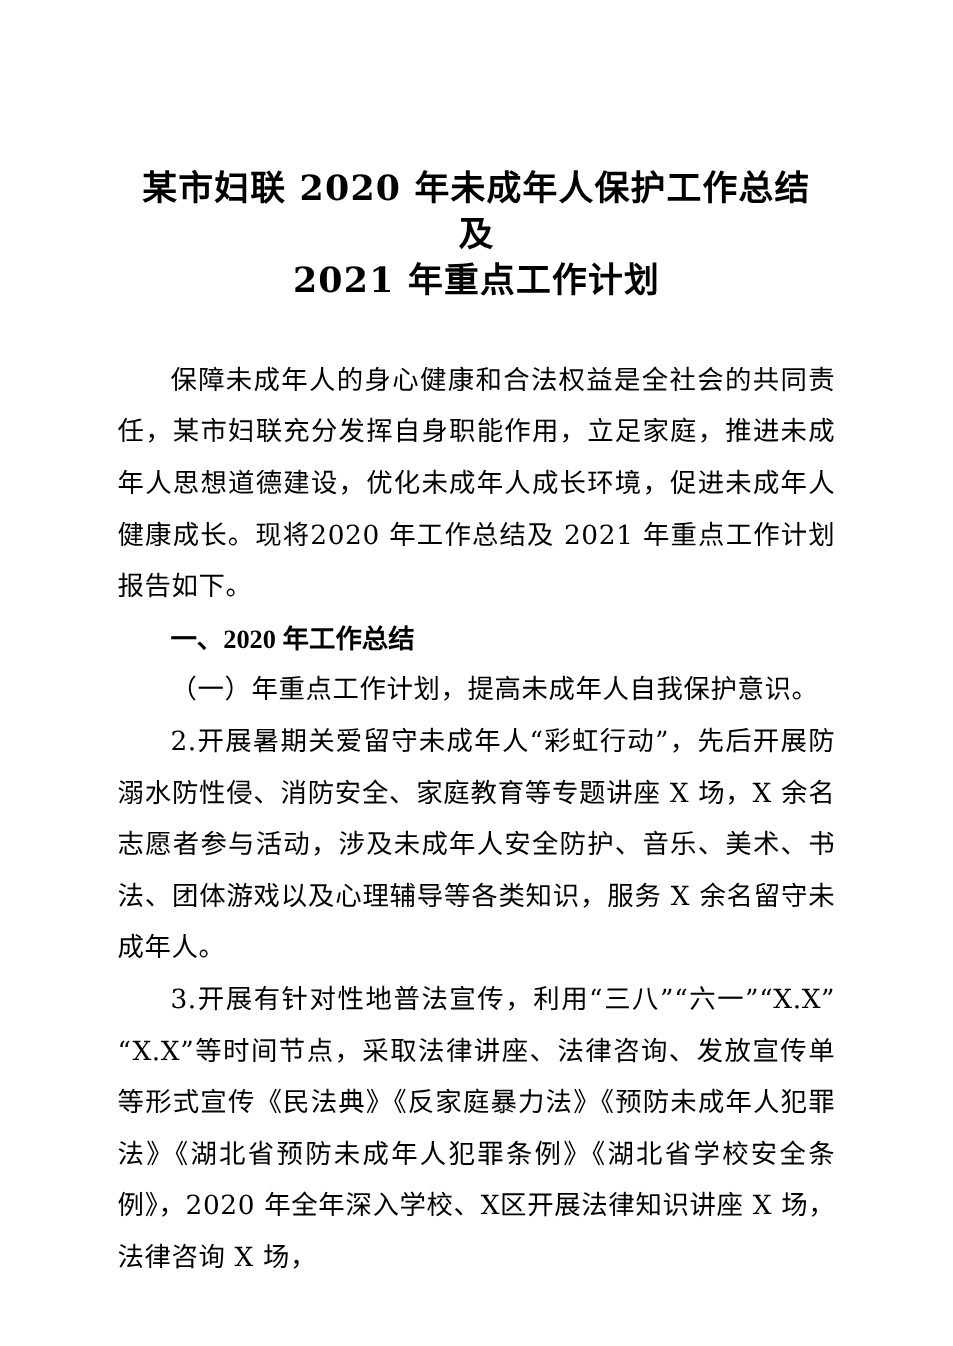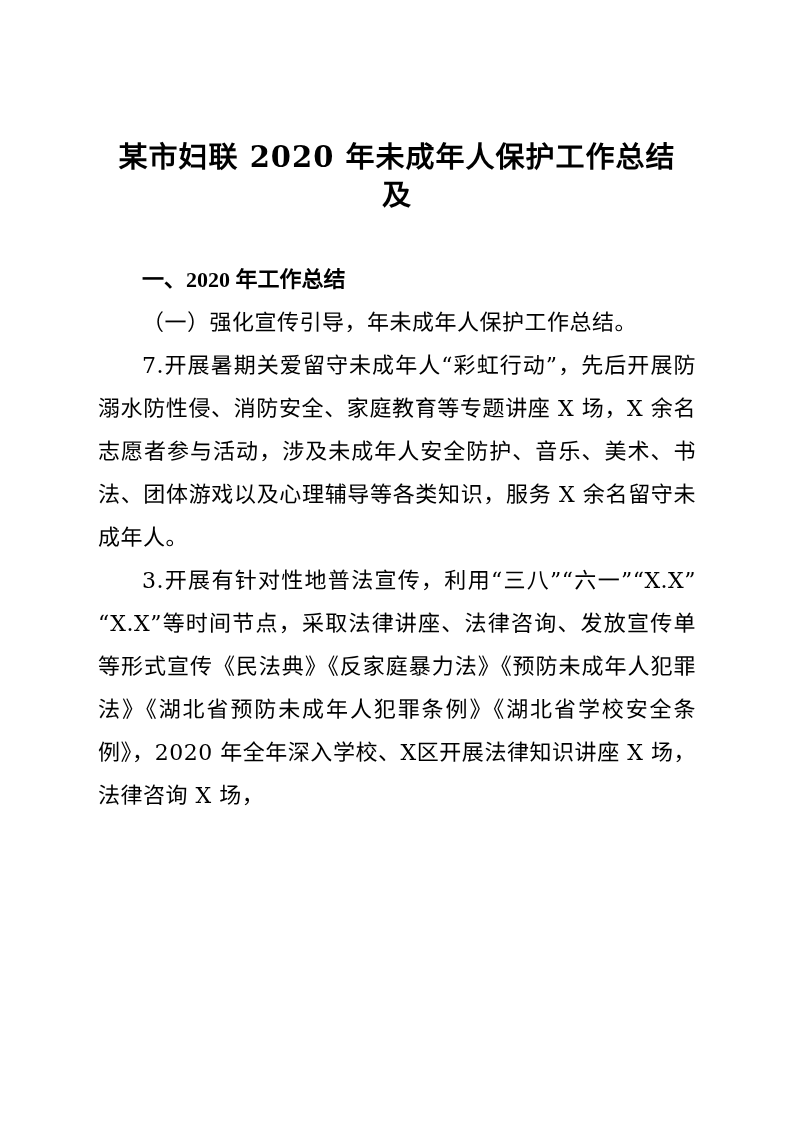--- a/index.html
+++ b/index.html
@@ -50,20 +50,22 @@
     text-align: left;
   }
 </style>
 </head>
 <body>
 
 <div class="page">
   <div class="doc-title">
     <div class="title-line">某市妇联 2020 年未成年人保护工作总结</div>
     <div class="title-line">及</div>
+    <div class="title-line">2021 年重点工作计划</div>
   </div>
   <div class="doc-body">
+      <div class="para body">保障未成年人的身心健康和合法权益是全社会的共同责任，某市妇联充分发挥自身职能作用，立足家庭，推进未成年人思想道德建设，优化未成年人成长环境，促进未成年人健康成长。现将2020 年工作总结及 2021 年重点工作计划报告如下。</div>
       <div class="para heading1">一、2020 年工作总结</div>
-      <div class="para heading2">（一）强化宣传引导，年未成年人保护工作总结。</div>
-      <div class="para body">7.开展暑期关爱留守未成年人“彩虹行动”，先后开展防溺水防性侵、消防安全、家庭教育等专题讲座 X 场，X 余名志愿者参与活动，涉及未成年人安全防护、音乐、美术、书法、团体游戏以及心理辅导等各类知识，服务 X 余名留守未成年人。</div>
+      <div class="para heading2">（一）年重点工作计划，提高未成年人自我保护意识。</div>
+      <div class="para body">2.开展暑期关爱留守未成年人“彩虹行动”，先后开展防溺水防性侵、消防安全、家庭教育等专题讲座 X 场，X 余名志愿者参与活动，涉及未成年人安全防护、音乐、美术、书法、团体游戏以及心理辅导等各类知识，服务 X 余名留守未成年人。</div>
       <div class="para body">3.开展有针对性地普法宣传，利用“三八”“六一”“X.X”“X.X”等时间节点，采取法律讲座、法律咨询、发放宣传单等形式宣传《民法典》《反家庭暴力法》《预防未成年人犯罪法》《湖北省预防未成年人犯罪条例》《湖北省学校安全条例》，2020 年全年深入学校、X区开展法律知识讲座 X 场，法律咨询 X 场，</div>
     </div>
 </div>
 
 </body></html>

